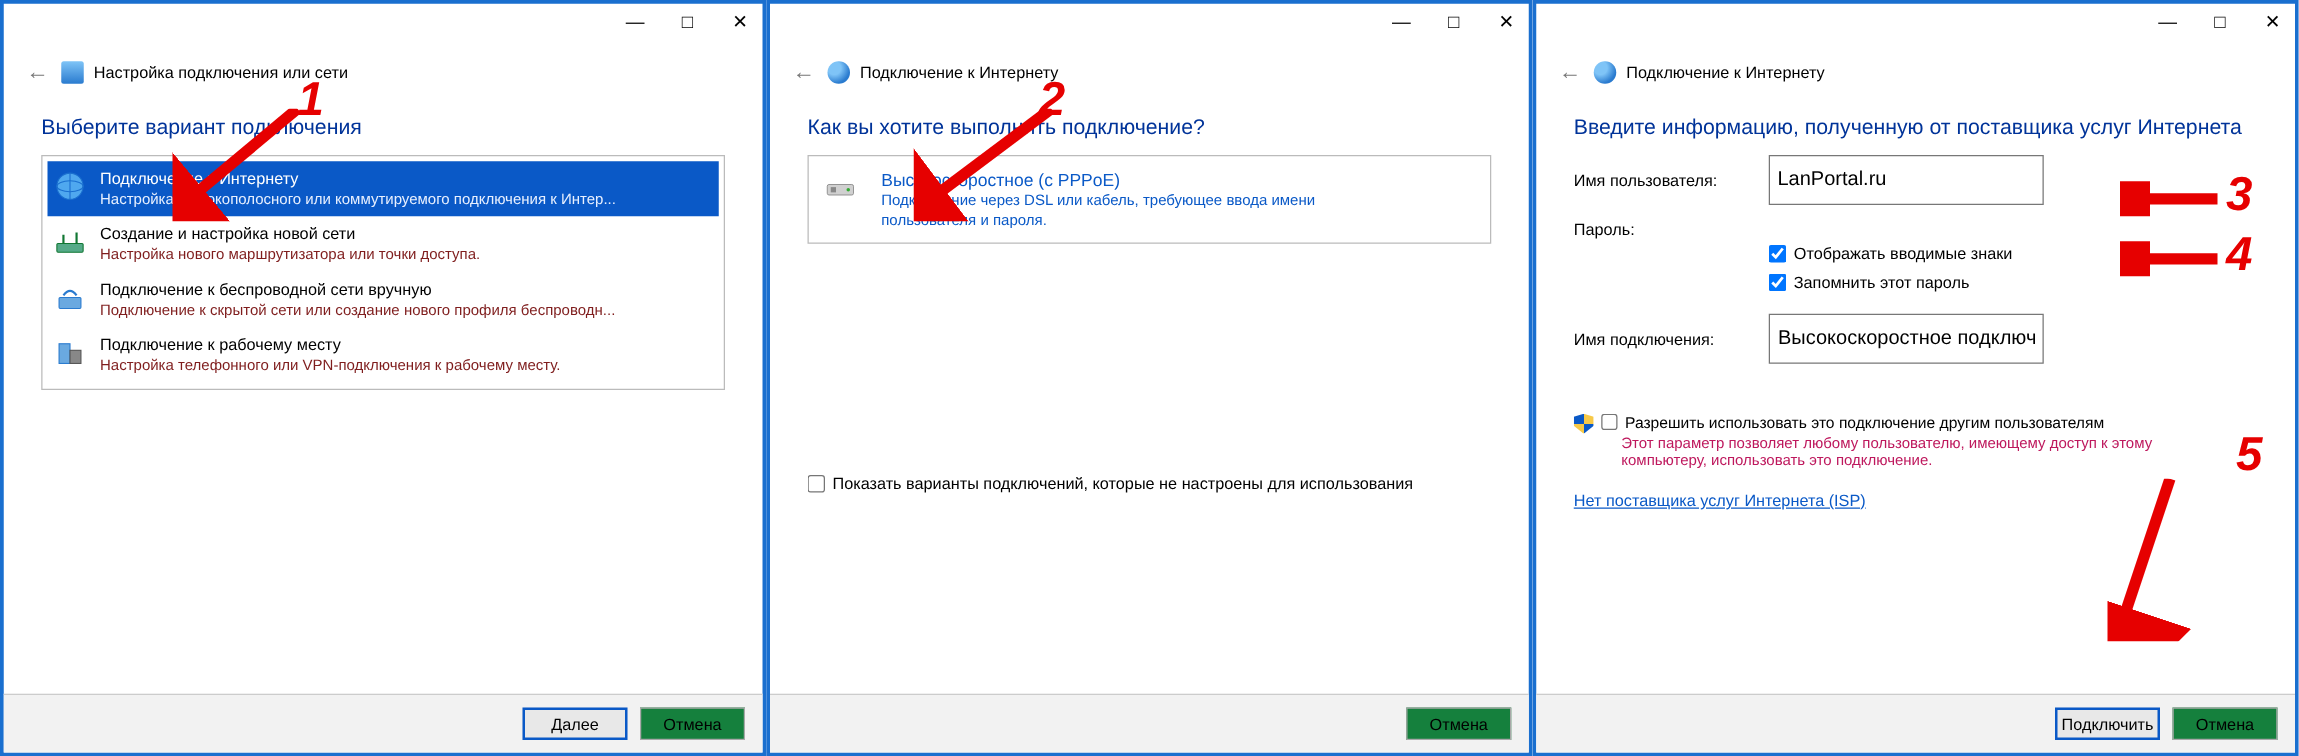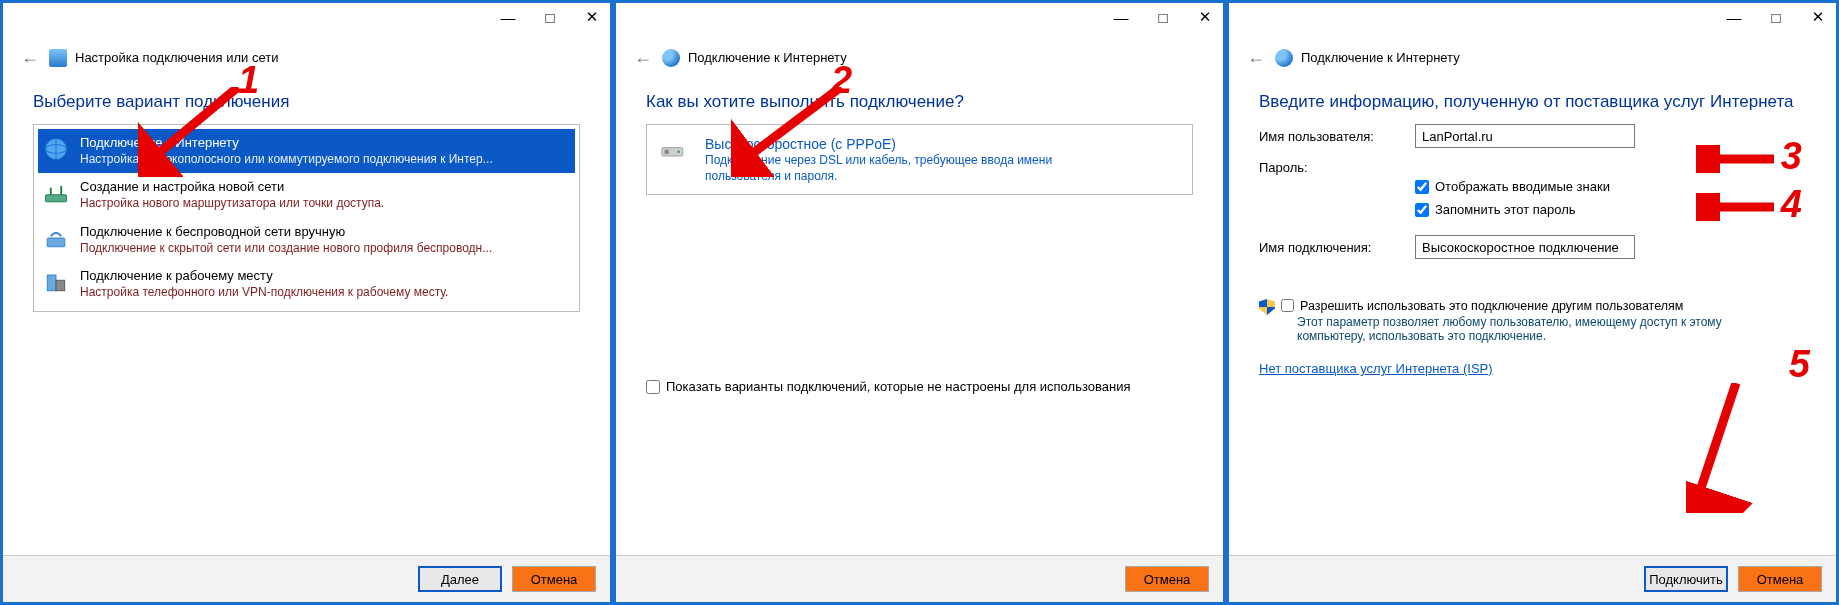--- a/index.html
+++ b/index.html
@@ -89,47 +89,47 @@
     padding: 10px 14px;
     display: flex;
     justify-content: flex-end;
     gap: 10px;
     background: #f2f2f2;
   }
   .btn {
     min-width: 84px;
     height: 26px;
     border: 1px solid #a8a8a8;
-    background: #f97316;
+    background: #15803d;
     font-size: 13px;
     cursor: pointer;
   }
   .btn.primary { border: 2px solid #0a59c7; background: #e8e8e8; text-align: center; }
   .form-row {
     display: flex; align-items: center; gap: 16px;
     margin-bottom: 12px;
     font-size: 13px;
   }
   .form-label { width: 140px; }
   .form-row input[type=text] {
     border: 1px solid #777;
-    height: 24px;
+    height: 40px;
     padding: 2px 6px;
-    font-size: 13px;
+    font-size: 16px;
     width: 220px;
   }
   .sub-checks { margin-left: 156px; font-size: 13px; }
   .permit-block { margin-top: 40px; font-size: 12.5px; }
   .permit-row { display: flex; align-items: flex-start; gap: 6px; }
   .shield {
     width: 16px; height: 16px; flex-shrink: 0;
     background: conic-gradient(#f7c948 0 25%, #0a59c7 25% 50%, #f7c948 50% 75%, #0a59c7 75% 100%);
     clip-path: polygon(50% 0,100% 15%,100% 60%,50% 100%,0 60%,0 15%);
   }
-  .permit-desc { margin-left: 38px; color: #0c4a6e; font-size: 12px; max-width: 430px; }
+  .permit-desc { margin-left: 38px; color: #be185d; font-size: 12px; max-width: 430px; }
   .link { color: #0a59c7; text-decoration: underline; cursor: pointer; font-size: 13px; display: inline-block; margin-top: 18px; }
   .arrow {
     position: absolute;
     pointer-events: none;
   }
   .arrow svg { display: block; }
   .num-badge {
     position: absolute;
     font-size: 38px;
     font-weight: 900;

